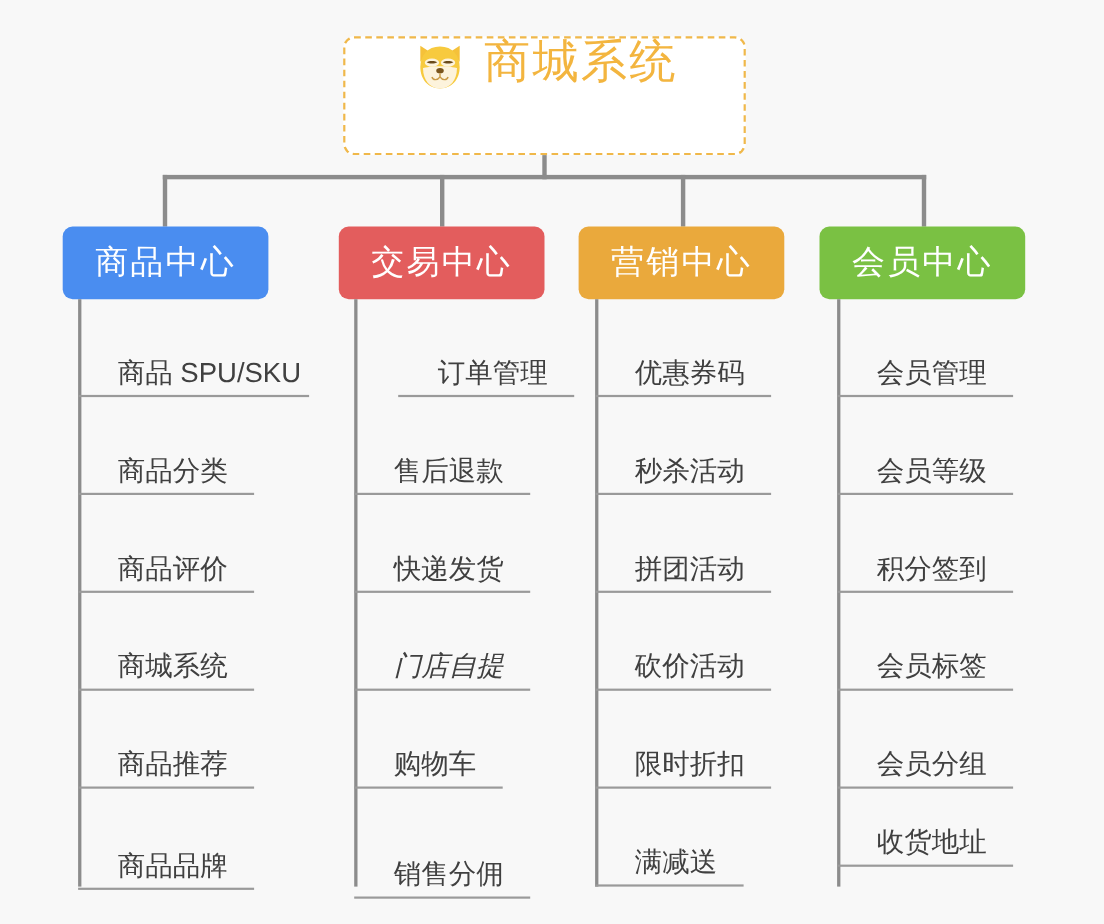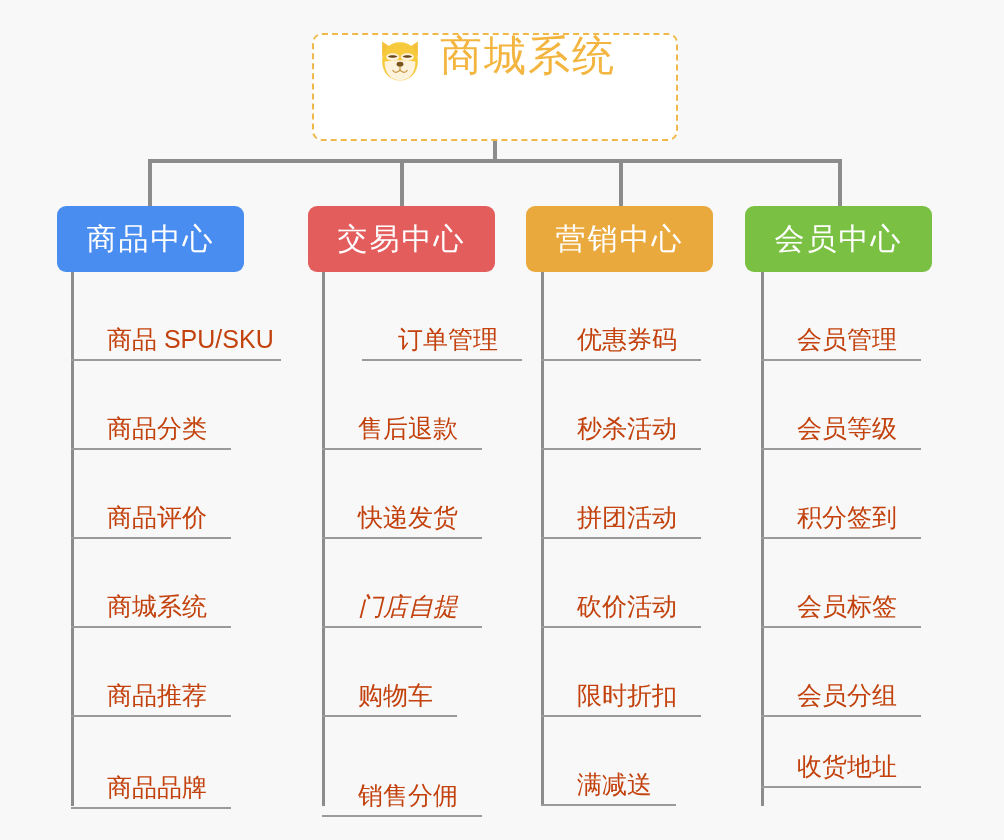--- a/index.html
+++ b/index.html
@@ -71,21 +71,21 @@
   .leaf-rule{
     position:absolute;
     left:0;bottom:0;
     height:2px;
     background:#9a9a9a;
   }
   .leaf-text{
     position:absolute;
     left:36px;bottom:9px;
     font-size:25px;
-    color:#c2410c;
+    color:#404040;
     white-space:nowrap;
     line-height:1;
   }
 </style>
 </head>
 <body style="background: rgb(248, 248, 248);">
 
 <div id="canvas">
 
   <div class="root-node" style="background: rgb(255, 255, 255); border-color: rgb(240, 184, 74);">

